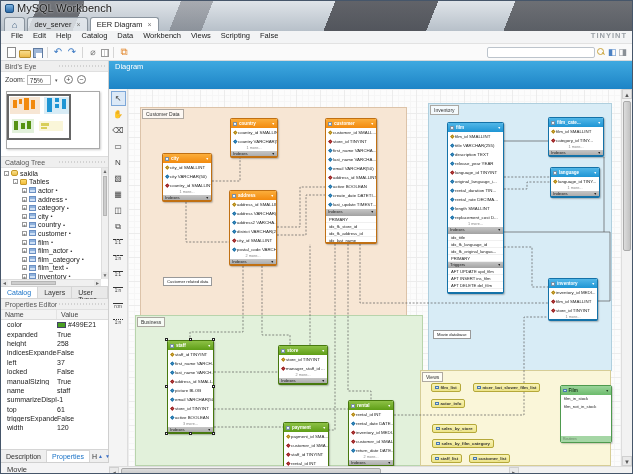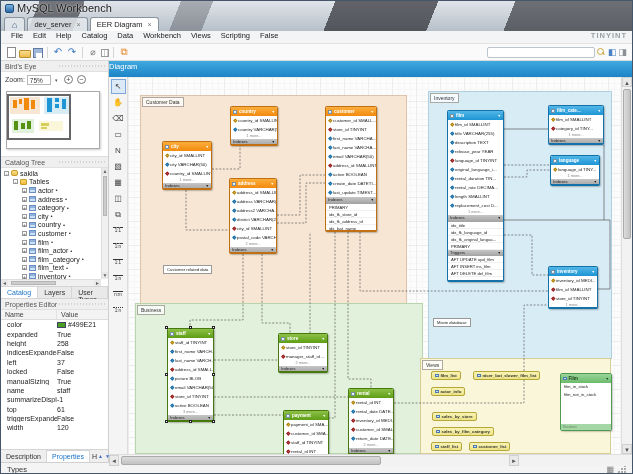--- a/index.html
+++ b/index.html
@@ -106,22 +106,22 @@
   .pname{width:56px;padding-left:6px;font-size:7px;color:#222;overflow:hidden;white-space:nowrap;}
   .pval{flex:1;font-size:7px;color:#222;display:flex;align-items:center;gap:2px;overflow:hidden;white-space:nowrap;}
   .swatch{width:9px;height:6px;border:1px solid #446;display:inline-block;flex:none;}
   .bottabs{height:13px;display:flex;align-items:center;background:#efefef;border-top:1px solid #d5d5d5;flex:none;}
   .bottab{padding:2px 5px;font-size:7px;color:#333;}
   .bottab.active{background:#fff;color:#1a73c7;border:1px solid #d5d5d5;border-bottom:none;}
   .hist{font-size:7px;color:#333;margin-left:2px;}
   .histbtn{font-size:5px;color:#3b6fc4;padding:0 1px;}
   
   .diagram-col{flex:1;display:flex;flex-direction:column;}
-  .diagram-header{height:16px;background:linear-gradient(#3fa9e0,#1d84c6);color:#fff;
-    font-size:7.5px;padding:1px 0;flex:none;}
+  .diagram-header{height:28px;background:linear-gradient(#3fa9e0,#1d84c6);color:#fff;
+    font-size:7.5px;padding:1px 6px;flex:none;}
   .diagram-body{display:flex;height:377px;}
   .toolstrip{width:19px;background:#f4f4f4;border-right:1px solid #ddd;display:flex;
     flex-direction:column;align-items:center;padding-top:2px;flex:none;}
   .tool{width:15px;height:15px;margin-bottom:1px;display:flex;flex-direction:column;
     align-items:center;justify-content:center;font-size:8px;color:#444;border:1px solid transparent;}
   .tool.selected{background:#dce9f7;border:1px solid #7da7d8;}
   .tg{font-size:8px;line-height:9px;}
   .relline{width:10px;border-top:1px solid #333;margin-bottom:1px;}
   .relline.dashed{border-top-style:dashed;}
   .relline.pick{border-top-style:dotted;}
@@ -852,19 +852,19 @@
       </div>
       <div class="hscroll-row">
         <div class="arr lt">◄</div>
         <div class="thumb"></div>
         <div class="arr rt">►</div>
       </div>
     </div>
   </div>
 
   <div class="statusbar">
-    <span>Types</span>
+    <span>Movie</span>
     <span class="sb-right">
       <span>▦</span>
       <span class="grip"></span>
     </span>
   </div>
 </div>
 
 </body></html>

